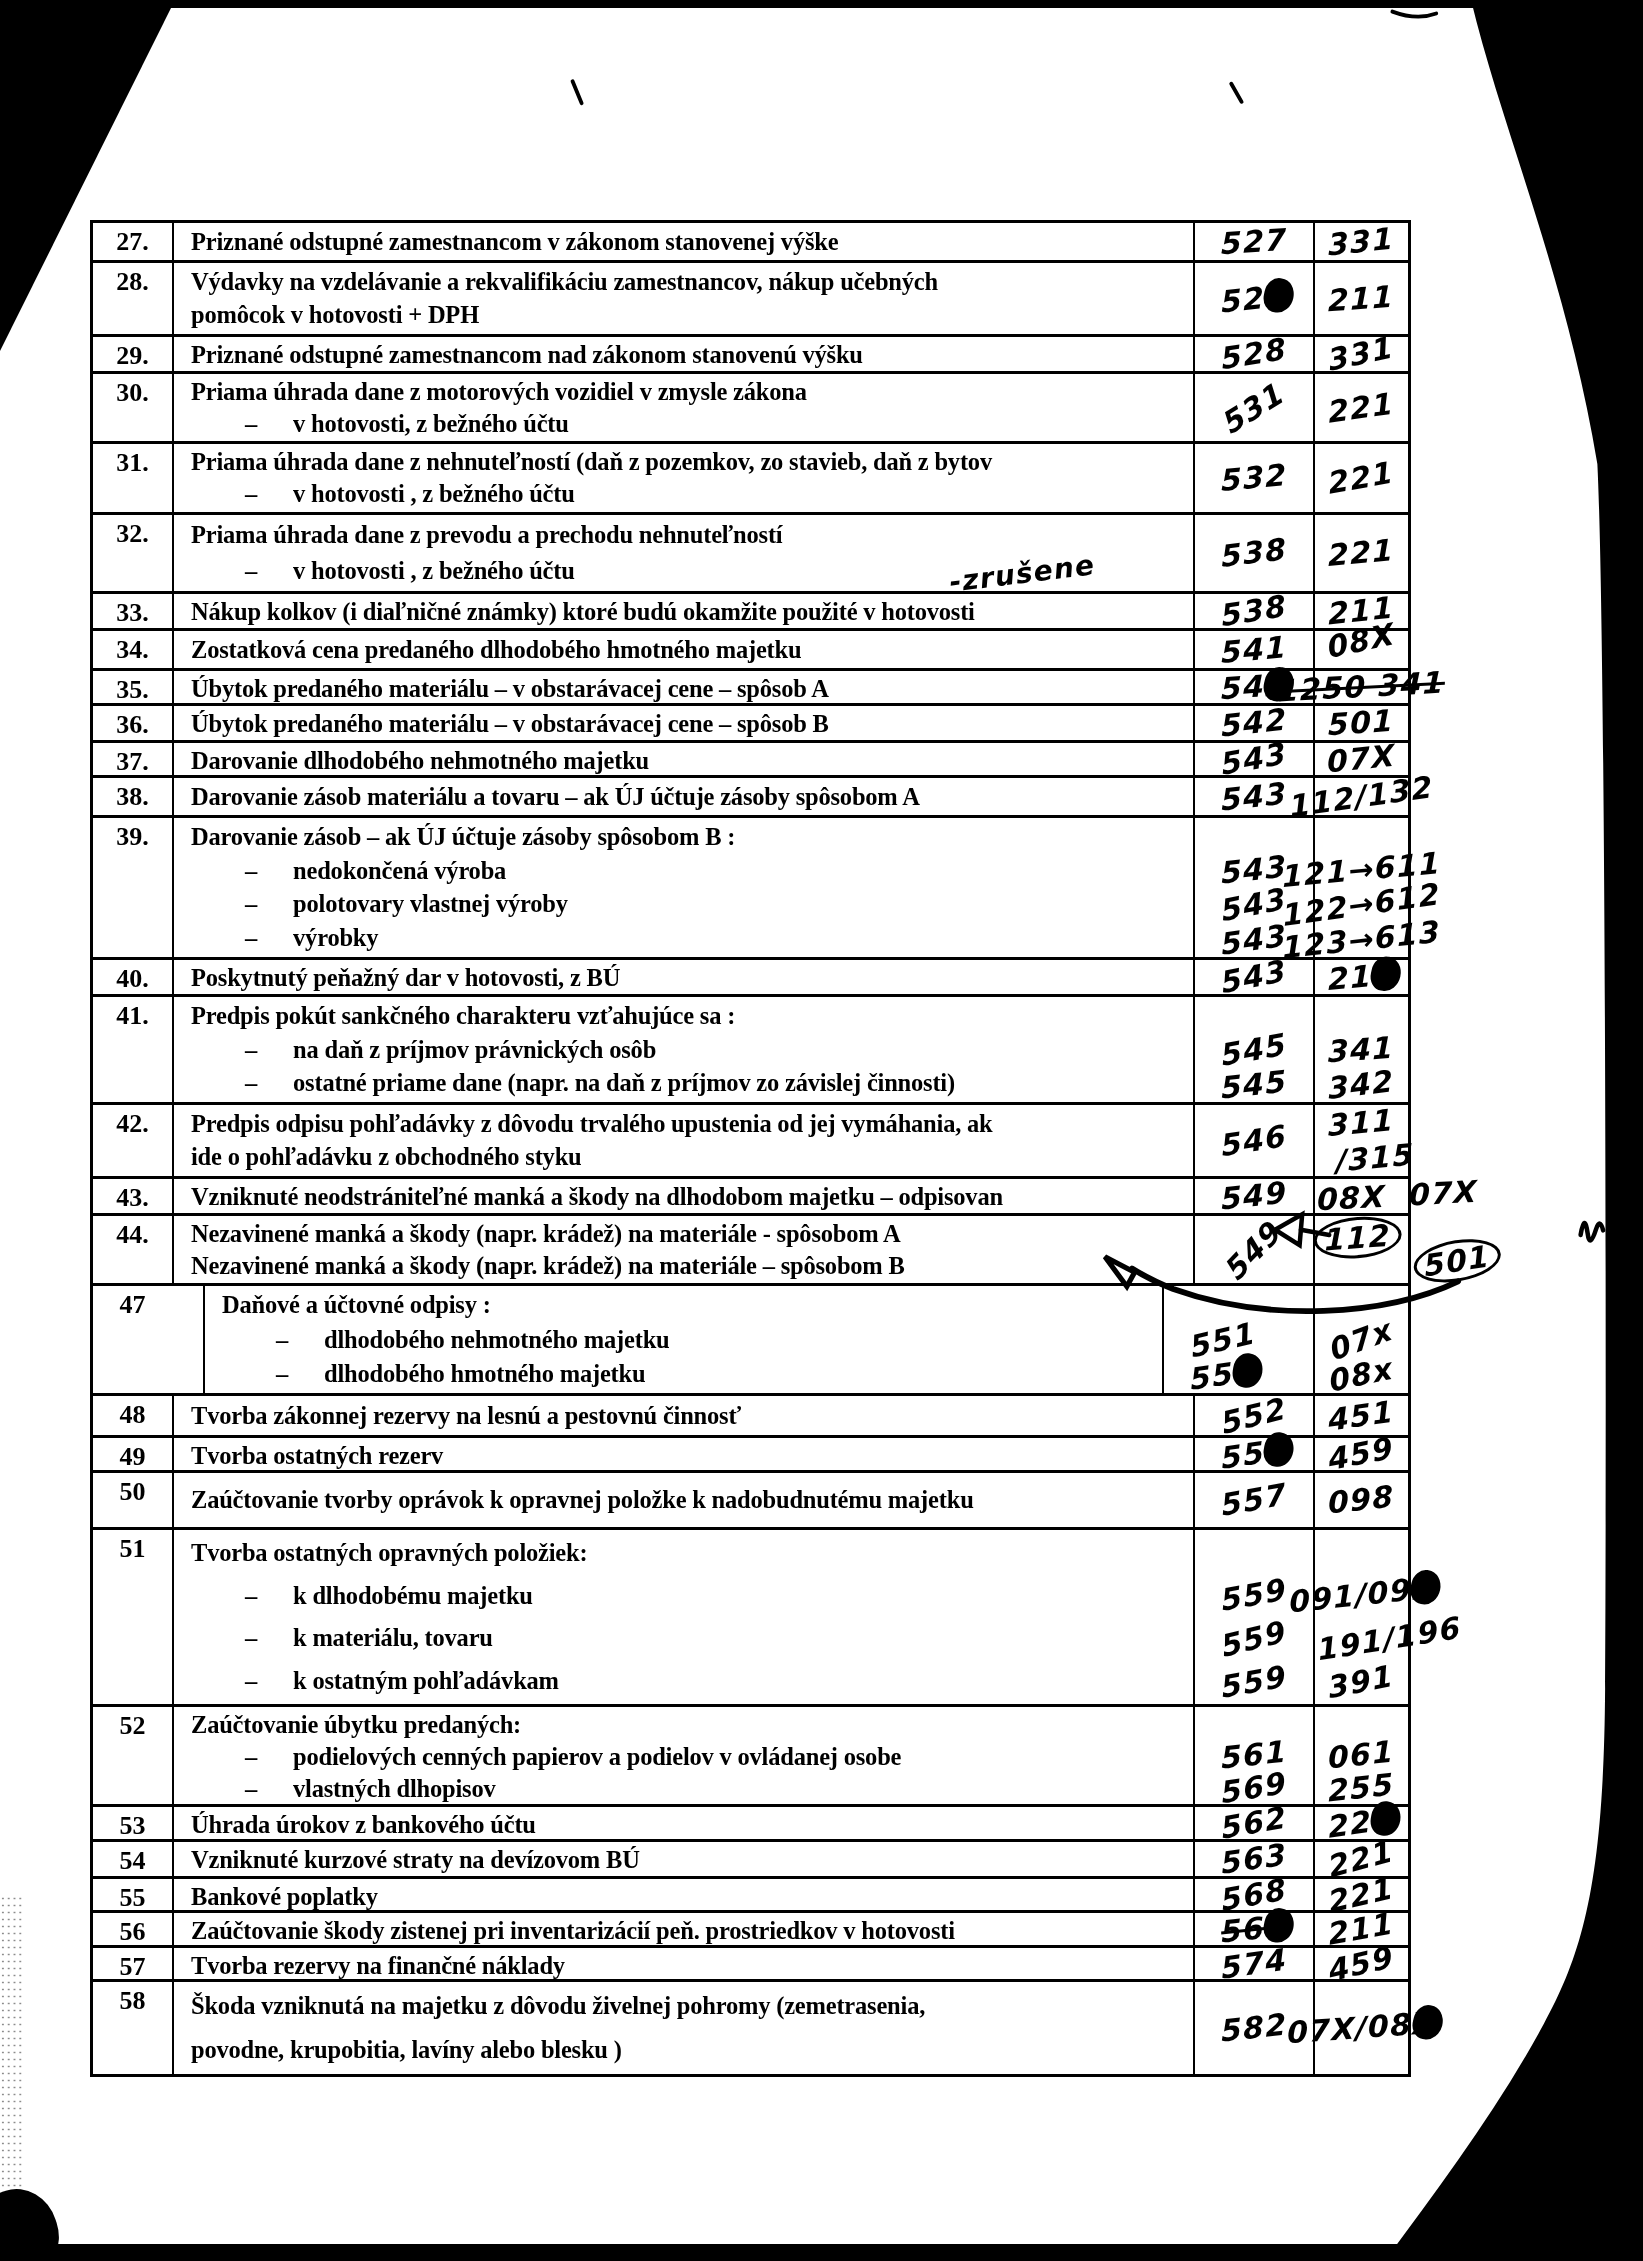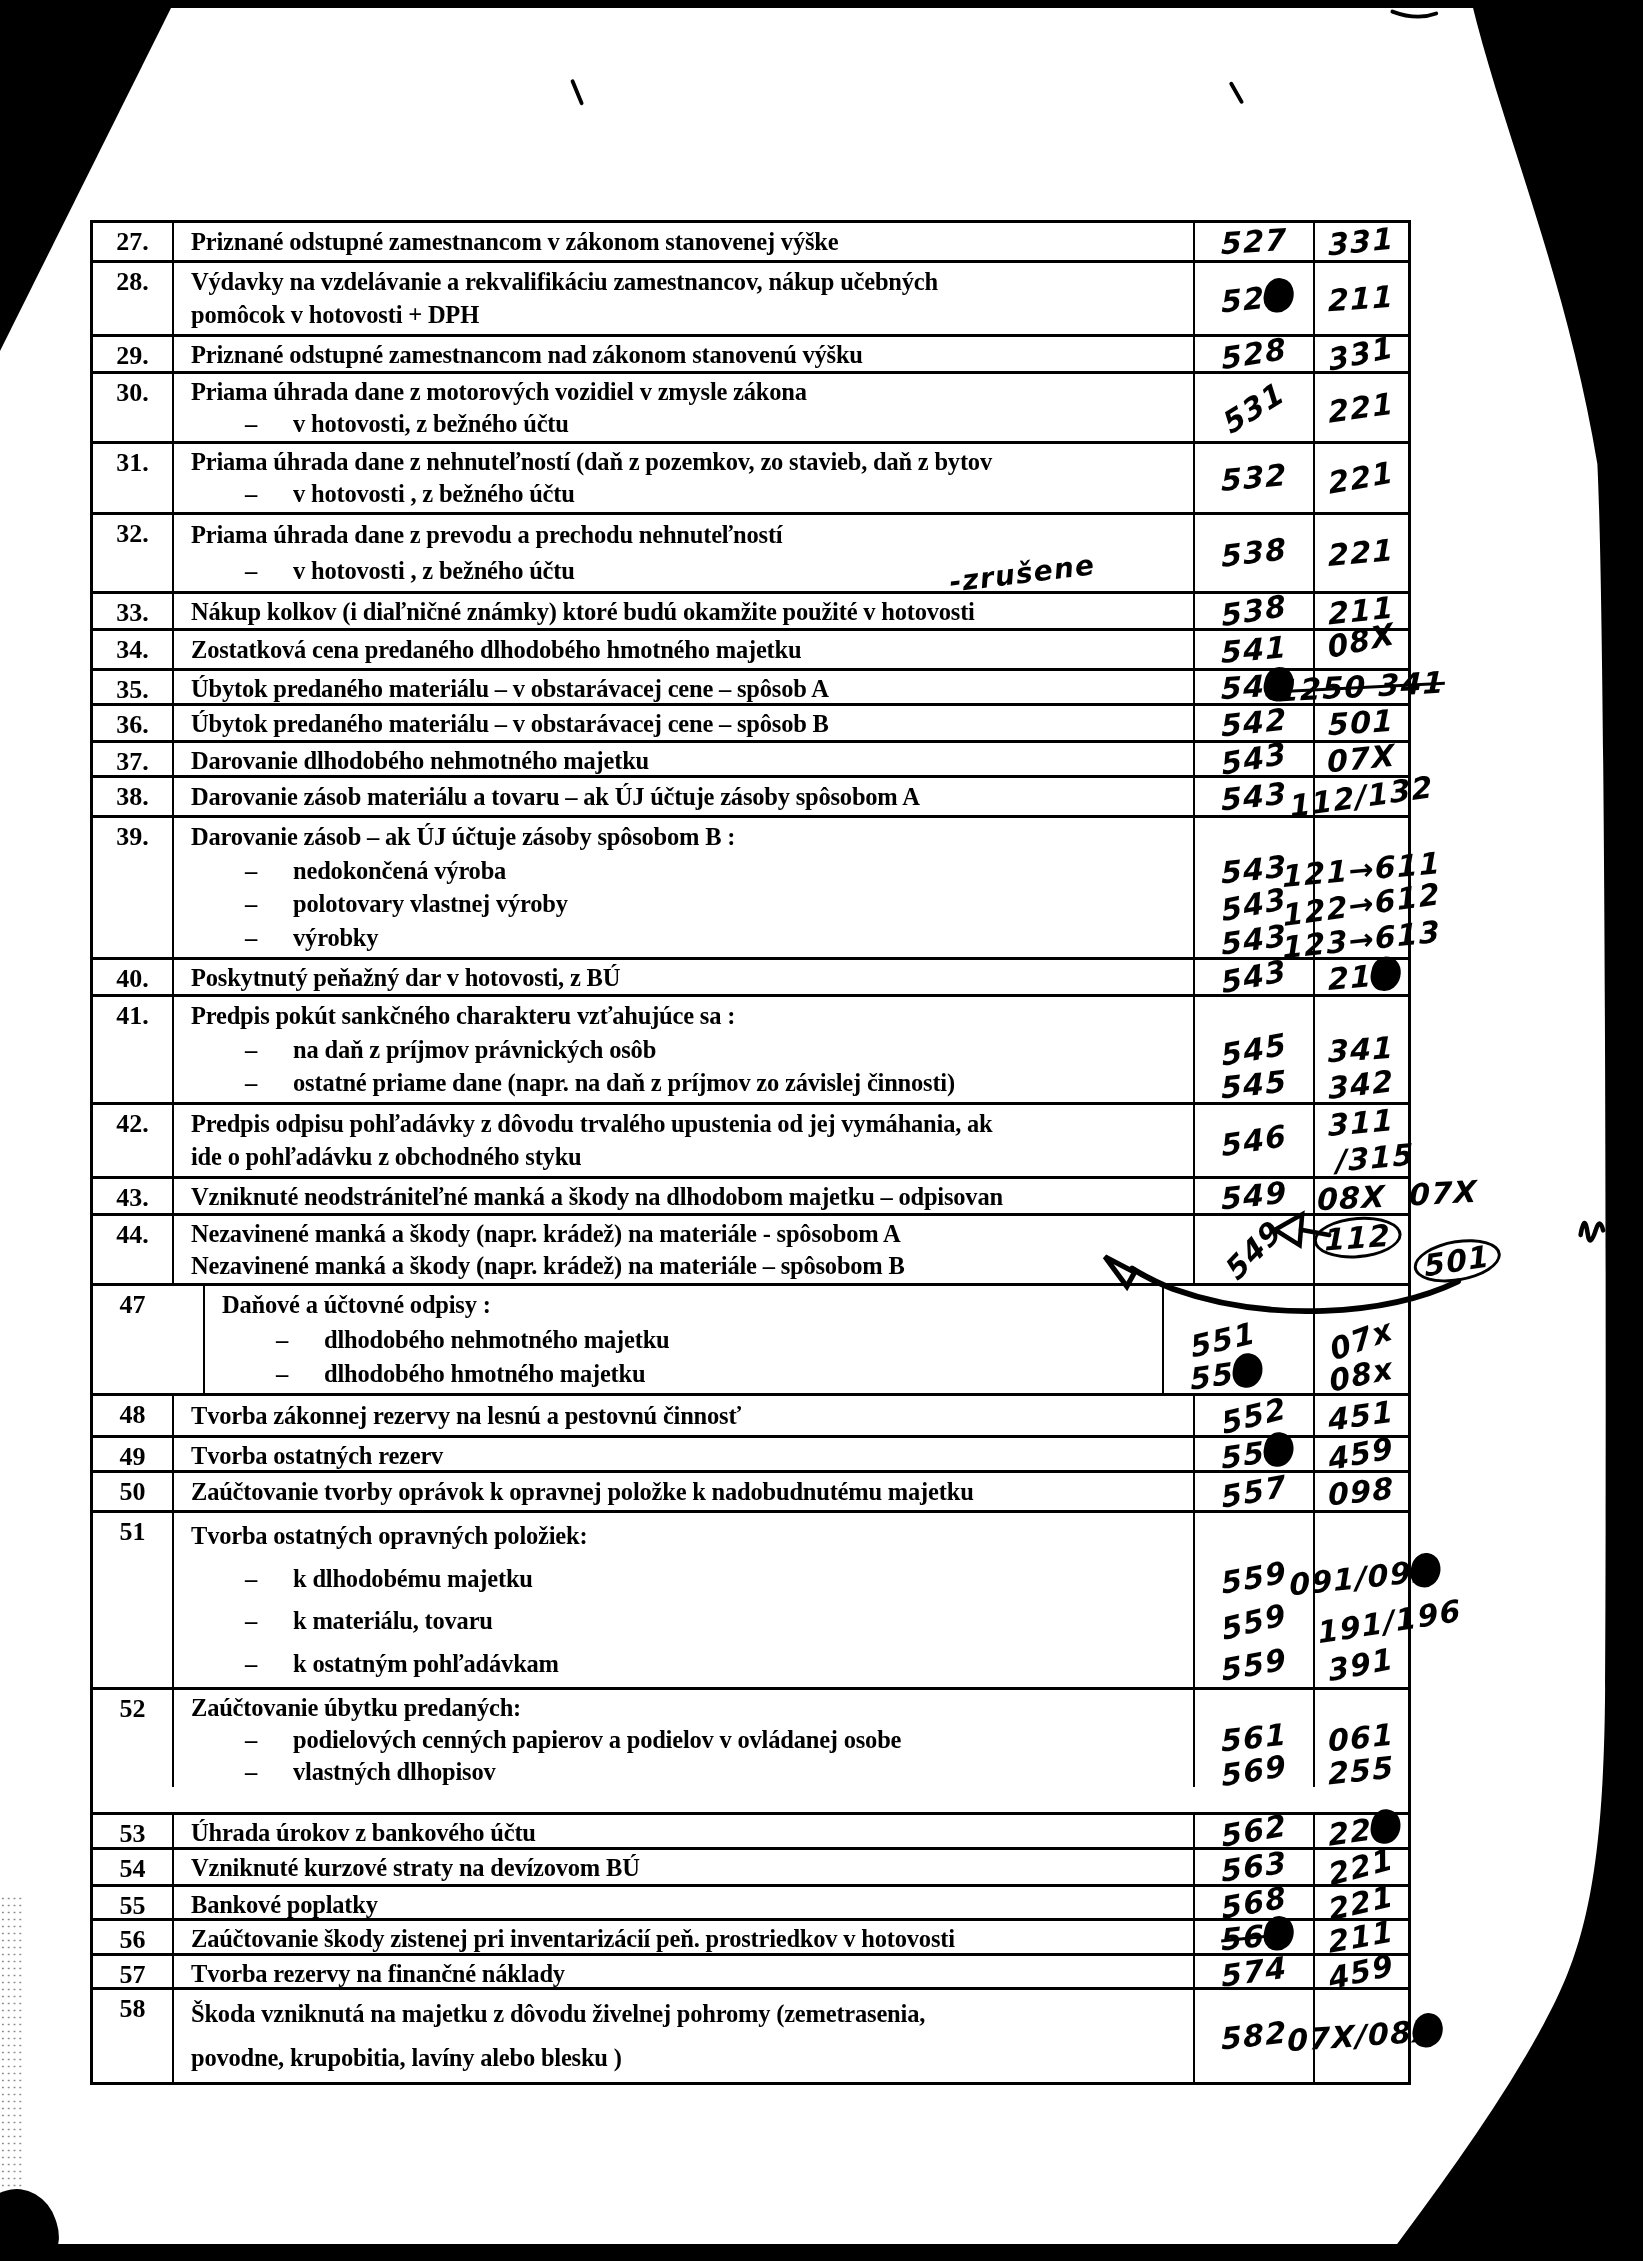--- a/index.html
+++ b/index.html
@@ -445,21 +445,21 @@
           <div class="aline">
             <span class="hw" style="--r: -8deg;">554<i class="blot"></i></span>
           </div>
         </div>
     <div class="c acc acc2">
           <div class="aline">
             <span class="hw" style="--r: -11deg;">459</span>
           </div>
         </div>
   </div>
-      <div class="trow" style="height: 40px; justify-content: center;">
+      <div class="trow" style="height: 57px; justify-content: center;">
     <div class="c num">50</div>
     <div class="c desc">
           <div class="dline"><span>Zaúčtovanie tvorby oprávok k opravnej položke k nadobudnutému majetku</span></div>
         </div>
     <div class="c acc acc1">
           <div class="aline">
             <span class="hw" style="--r: -10deg;">557</span>
           </div>
         </div>
     <div class="c acc acc2">
@@ -520,21 +520,21 @@
     <div class="c acc acc2">
           <div class="aline"></div>
           <div class="aline">
             <span class="hw" style="--r: -6deg;">061</span>
           </div>
           <div class="aline">
             <span class="hw" style="--r: -6deg;">255</span>
           </div>
         </div>
   </div>
-      <div class="trow" style="height: 35px; margin-top: 25px;">
+      <div class="trow" style="height: 35px;">
     <div class="c num">53</div>
     <div class="c desc">
           <div class="dline"><span>Úhrada  úrokov z bankového účtu</span></div>
         </div>
     <div class="c acc acc1">
           <div class="aline">
             <span class="hw" style="--r: -10deg;">562</span>
           </div>
         </div>
     <div class="c acc acc2">

